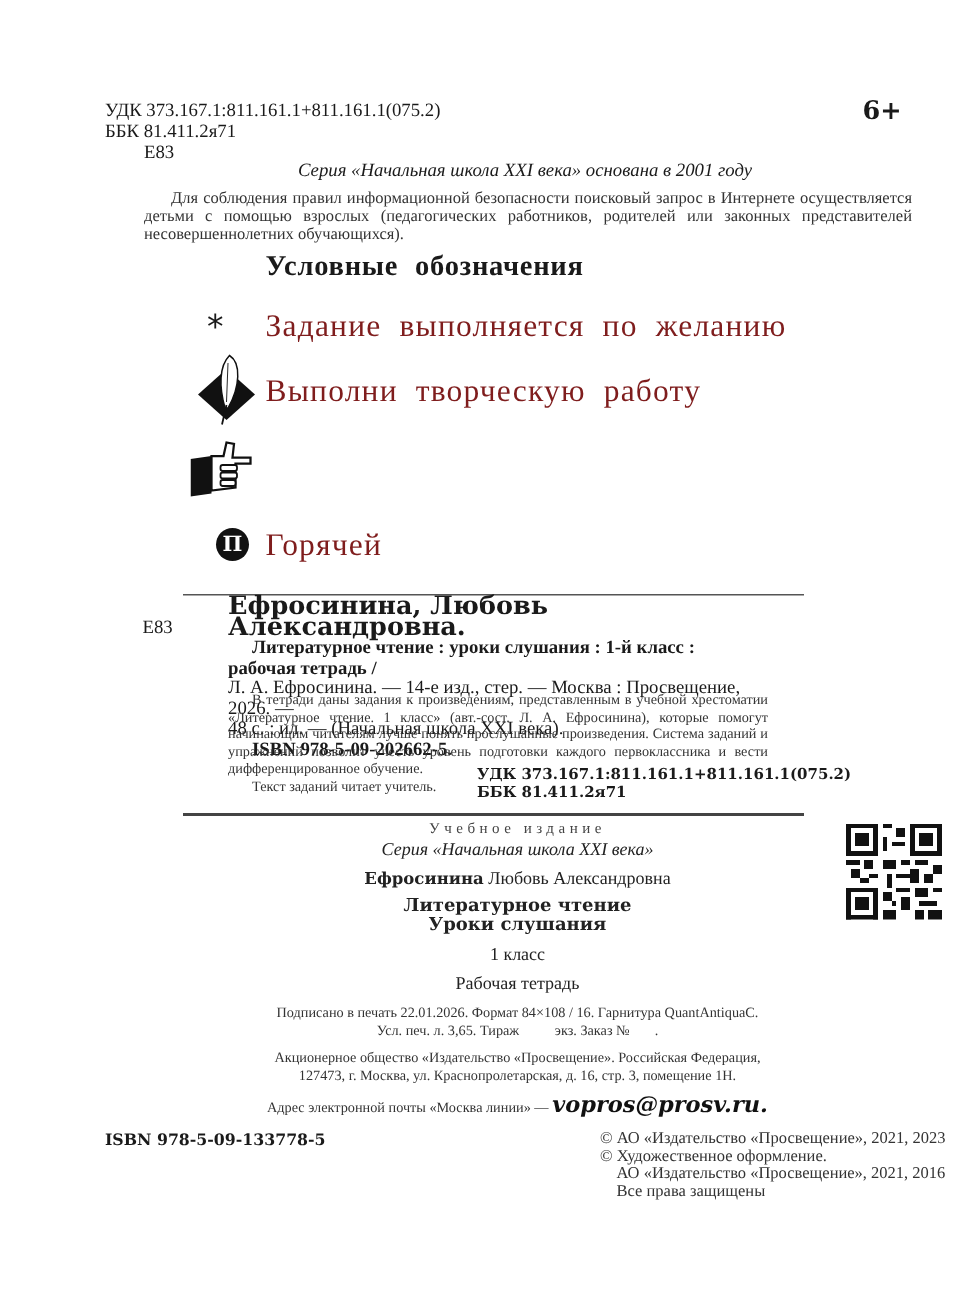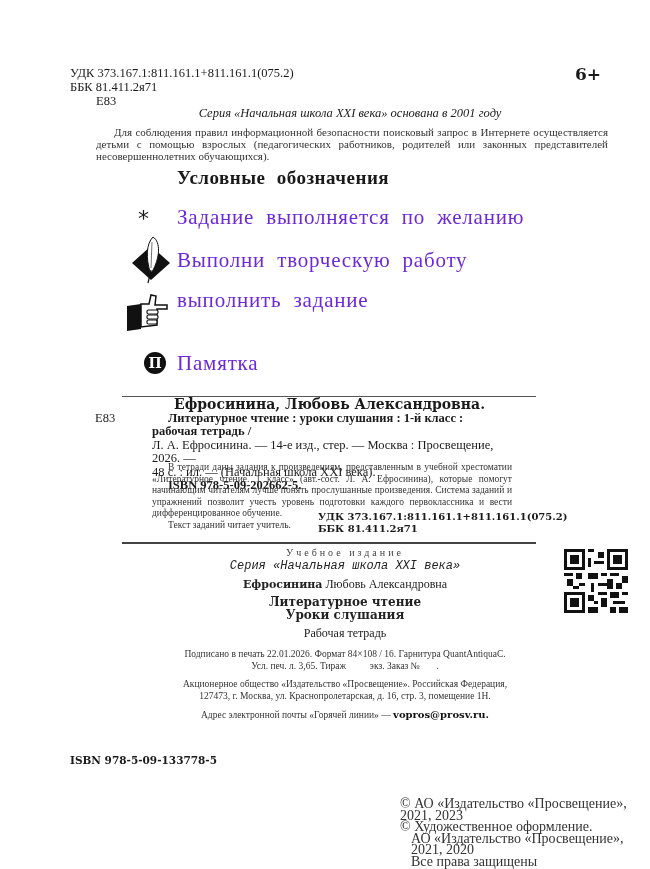--- a/index.html
+++ b/index.html
@@ -7,46 +7,46 @@
          font-family: "Liberation Serif", "DejaVu Serif", serif; color: #1a1a1a; }
   .abs { position: absolute; }
   .udk-top { left: 70px; top: 66px; font-size: 12.5px; line-height: 14px; }
   .udk-top div { white-space: nowrap; }
   .udk-top .e83 { padding-left: 26px; }
   .age { left: 575px; top: 64px; font-size: 17px; font-weight: bold; font-family: "DejaVu Serif", serif; }
   .series-top { left: 100px; width: 500px; top: 106px; text-align: center; font-style: italic; font-size: 12.5px; }
   .notice { left: 96px; width: 512px; top: 126px; font-size: 11px; line-height: 12px; color: #333; text-align: justify; }
   .notice p { margin: 0; text-indent: 18px; }
   .legend-title { left: 177px; top: 167px; font-size: 19px; font-weight: bold; letter-spacing: 0.5px; word-spacing: 6px; }
-  .legend-item { left: 177px; font-size: 20px; line-height: 26px; letter-spacing: 0.8px; word-spacing: 6px; color: #6d28d9;
+  .legend-item { left: 177px; font-size: 20px; line-height: 26px; letter-spacing: 0.8px; word-spacing: 6px; color: #7f1d1d;
                  font-family: "DejaVu Sans", sans-serif; font-weight: normal; }
   .legend-item span { font-family: "Liberation Serif", serif; font-size: 21px; }
   .icon { position: absolute; }
   .rule { position: absolute; height: 1px; background: #555; }
   .rule.thick { height: 2px; background: #444; }
   .card { left: 152px; width: 355px; top: 398px; font-size: 12.5px; line-height: 13.5px; }
-  .card .author { font-weight: bold; font-family: "DejaVu Serif", serif; font-size: 14px; text-align: center; }
+  .card .author { font-weight: bold; font-family: "DejaVu Serif", serif; font-size: 17px; }
   .card .indent { text-indent: 16px; font-weight: bold; }
   .card-e83 { left: 95px; top: 411px; font-size: 12.5px; }
   .annot { left: 152px; width: 360px; top: 462px; font-size: 9.5px; line-height: 11.5px; color: #333; text-align: justify; }
   .annot p { margin: 0; text-indent: 16px; }
   .udk-bottom { left: 318px; top: 511px; font-size: 10px; line-height: 12px; font-weight: bold; font-family: "DejaVu Serif", serif; }
   .imprint { left: 160px; width: 370px; top: 547px; text-align: center; color: #222; }
   .imprint .type { font-size: 10px; letter-spacing: 3px; color: #444; }
-  .imprint .series { font-size: 12px; font-style: italic; margin-top: 1px; font-family: Liberation Mono, monospace; }
+  .imprint .series { font-size: 12px; font-style: italic; margin-top: 1px; }
   .imprint .author-line { font-size: 12px; margin-top: 4px; }
   .imprint .author-line b { font-family: "DejaVu Serif", serif; font-size: 11px; }
   .imprint .title { font-size: 12px; font-weight: bold; font-family: "DejaVu Serif", serif; margin-top: 4px; line-height: 13px; }
   .imprint .grade { font-size: 12px; margin-top: 6px; }
   .imprint .kind { font-size: 12px; margin-top: 4px; }
   .imprint .small { font-size: 9.5px; line-height: 11.5px; color: #333; }
-  .imprint .email b { font-family: "DejaVu Serif", serif; font-size: 10px; color: #111; }
+  .imprint .email b { font-family: "DejaVu Serif", serif; font-size: 15px; color: #111; font-style: italic; }
   .qr { left: 564px; top: 549px; width: 64px; height: 64px; }
   .isbn-bottom { left: 70px; top: 754px; font-size: 10.5px; font-weight: bold; font-family: "DejaVu Serif", serif; }
-  .copyright { left: 400px; top: 754px; font-size: 14px; line-height: 11.5px; color: #333; margin-top: 44px; }
+  .copyright { left: 400px; top: 754px; font-size: 11px; line-height: 11.5px; color: #333; }
   .copyright .sub { padding-left: 11px; }
 </style>
 </head>
 <body>
 
 <div class="abs udk-top">
   <div>УДК 373.167.1:811.161.1+811.161.1(075.2)</div>
   <div>ББК 81.411.2я71</div>
   <div class="e83">Е83</div>
 </div>
@@ -74,26 +74,25 @@
 </div>
 
 <svg class="icon" style="left:127px; top:293px;" width="42" height="40" viewBox="0 0 42 40">
   <polygon points="0,13 14,11 14,36 0,38" fill="#111"></polygon>
   <path d="M14,11 L22,11 L24,2 L29,3 L28,12 L40,12 L40,16 L30,16 L30,32 L14,34 Z" fill="#fff" stroke="#111" stroke-width="1.5"></path>
   <rect x="20" y="17" width="11" height="4" fill="#fff" stroke="#111" stroke-width="1.2" rx="1.5"></rect>
   <rect x="20" y="22" width="11" height="4" fill="#fff" stroke="#111" stroke-width="1.2" rx="1.5"></rect>
   <rect x="20" y="27" width="10" height="4" fill="#fff" stroke="#111" stroke-width="1.2" rx="1.5"></rect>
 </svg>
 <div class="abs legend-item" style="top:287px;">
-  <div><span>выполнить задание</span></div>
 </div>
 
 <div class="icon" style="left:144px; top:352px; width:22px; height:22px; border-radius:50%; background:#111; color:#fff; font-size:14px; font-weight:bold; text-align:center; line-height:22px; font-family:'DejaVu Serif',serif;">П</div>
 <div class="abs legend-item" style="top:350px;">
-  <span>Памятка</span>
+  <span>Горячей</span>
 </div>
 
 <div class="rule" style="left:122px; width:414px; top:396px;"></div>
 <div class="abs card-e83">Е83</div>
 <div class="abs card">
   <div class="author">Ефросинина, Любовь Александровна.</div>
   <div class="indent">Литературное чтение : уроки слушания : 1-й класс : рабочая тетрадь /</div>
   <div>Л. А. Ефросинина. — 14-е изд., стер. — Москва : Просвещение, 2026. —</div>
   <div>48 с. : ил. — (Начальная школа XXI века).</div>
   <div class="indent">ISBN 978-5-09-202662-5.</div>
@@ -110,27 +109,28 @@
 
 <div class="abs imprint">
   <div class="type">Учебное издание</div>
   <div class="series">Серия «Начальная школа XXI века»</div>
   <div class="author-line">
     <b>Ефросинина</b>
     <span>Любовь Александровна</span>
   </div>
   <div class="title">Литературное чтение</div>
   <div class="title" style="margin-top:0">Уроки слушания</div>
+  <div class="grade">1 класс</div>
   <div class="kind">Рабочая тетрадь</div>
   <div class="small" style="margin-top:8px;">Подписано в печать 22.01.2026. Формат 84×108 / 16. Гарнитура QuantAntiquaC.</div>
   <div class="small" style="white-space:pre;">Усл. печ. л. 3,65. Тираж          экз. Заказ №       .</div>
   <div class="small" style="margin-top:7px;">Акционерное общество «Издательство «Просвещение». Российская Федерация,</div>
   <div class="small">127473, г. Москва, ул. Краснопролетарская, д. 16, стр. 3, помещение 1Н.</div>
   <div class="small email" style="margin-top:7px;">
-    <span>Адрес электронной почты «Горячей линии» —</span>
+    <span>Адрес электронной почты «Москва линии» —</span>
     <b>vopros@prosv.ru.</b>
   </div>
 </div>
 
 <svg class="abs qr" viewBox="0 0 21 21" shape-rendering="crispEdges">
   <rect width="21" height="21" fill="#fff"></rect>
   <g fill="#111">
     <rect x="0" y="0" width="7" height="1"></rect>
       <rect x="0" y="6" width="7" height="1"></rect>
       <rect x="0" y="0" width="1" height="7"></rect>
@@ -173,15 +173,15 @@
     <rect x="8" y="19" width="3" height="2"></rect>
       <rect x="3" y="12" width="2" height="1"></rect>
       <rect x="10" y="17" width="1" height="1"></rect>
   </g>
 </svg>
 
 <div class="abs isbn-bottom">ISBN 978-5-09-133778-5</div>
 <div class="abs copyright">
   <div>© АО «Издательство «Просвещение», 2021, 2023</div>
   <div>© Художественное оформление.</div>
-  <div class="sub">АО «Издательство «Просвещение», 2021, 2020</div>
+  <div class="sub">АО «Издательство «Просвещение», 2021, 2016</div>
   <div class="sub">Все права защищены</div>
 </div>
 
 </body></html>

